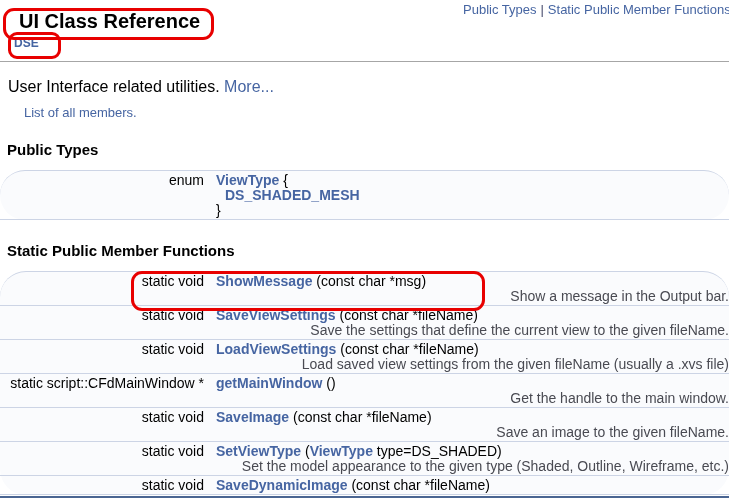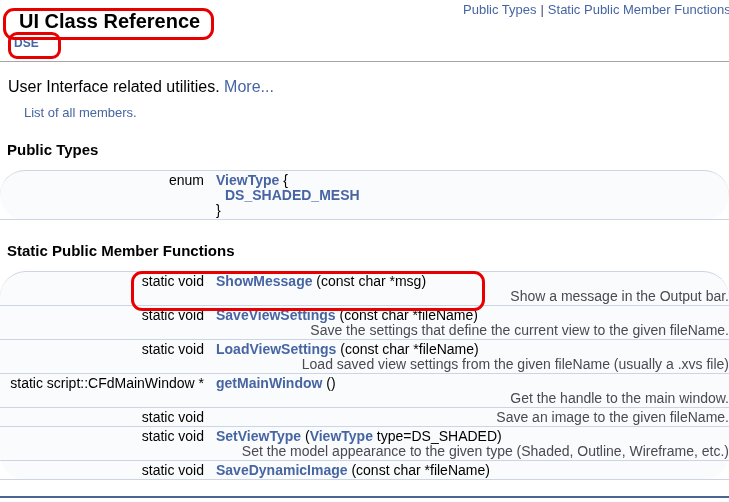--- a/index.html
+++ b/index.html
@@ -101,20 +101,21 @@
     <div class="decl-left">static script::CFdMainWindow *</div>
     <div class="decl-right">
       <div><a class="mlink">getMainWindow</a><span> ()</span></div>
       <div class="desc">Get the handle to the main window.</div>
     </div>
   </div>
 
   <div class="decl-row">
     <div class="decl-left">static void</div>
     <div class="decl-right">
+      <div><a class="mlink">SaveImage</a><span> (const char *fileName)</span></div>
       <div class="desc">Save an image to the given fileName.</div>
     </div>
   </div>
 
   <div class="decl-row">
     <div class="decl-left">static void</div>
     <div class="decl-right">
       <div><a class="mlink">SetViewType</a><span><span> (</span><a class="mlink">ViewType</a><span> type=DS_SHADED)</span></span></div>
       <div class="desc">Set the model appearance to the given type (Shaded, Outline, Wireframe, etc.)</div>
     </div>

